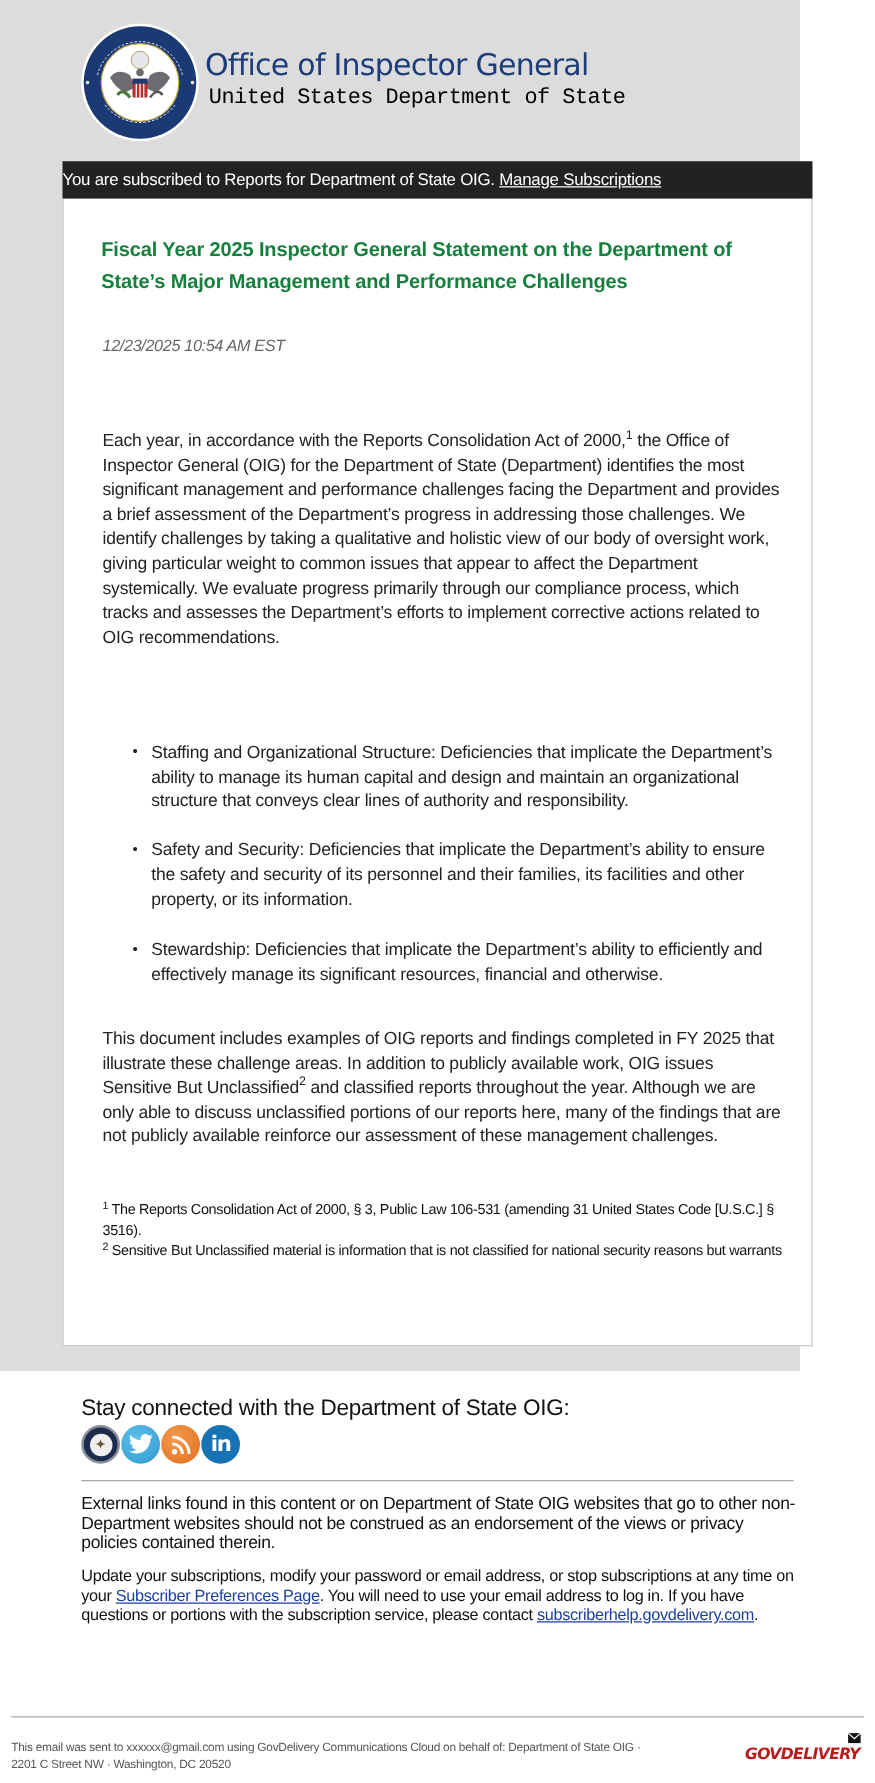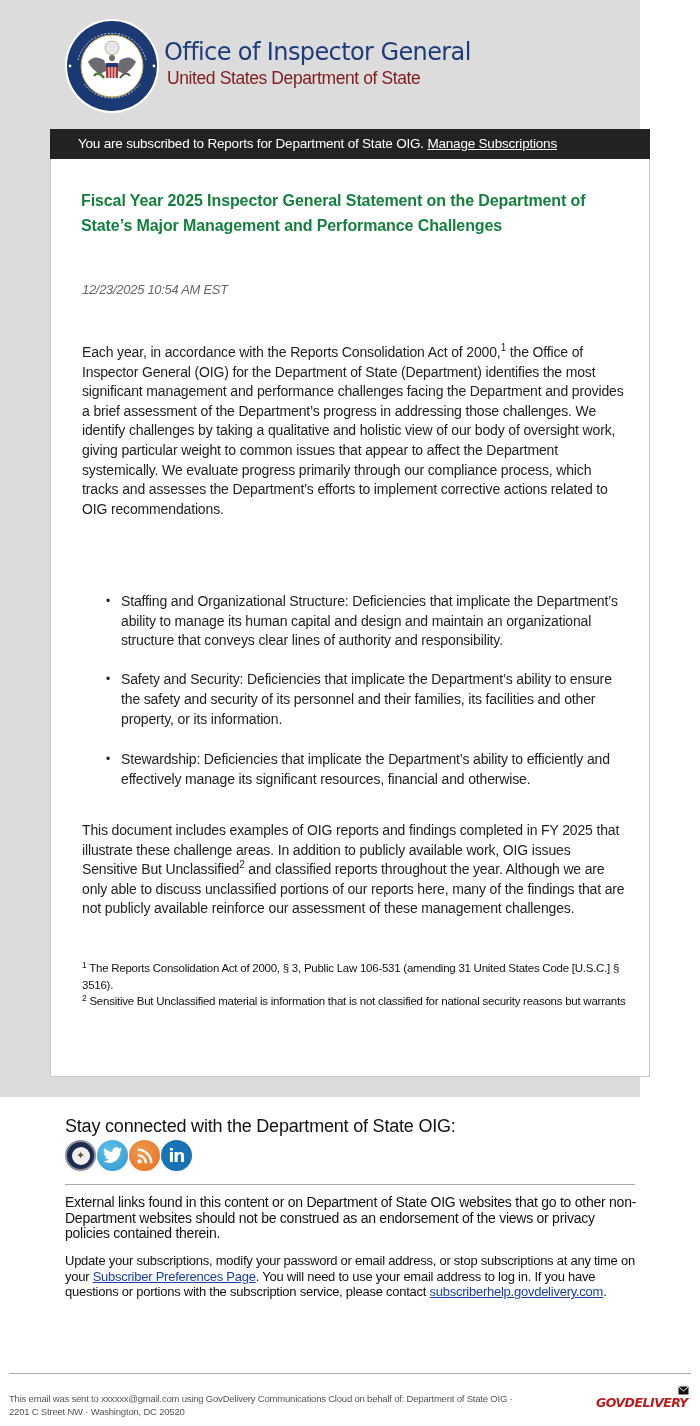--- a/index.html
+++ b/index.html
@@ -4,29 +4,29 @@
   <style>
     * { box-sizing: border-box; margin: 0; padding: 0; }
     html, body { width: 700px; background: #ffffff; }
     body { font-family: "Liberation Sans", sans-serif; color: #1a1a1a; }
 
     .top-area { background: #dcdcdc; width: 640px; height: 1097px; position: relative; }
 
     .header { position: absolute; left: 64px; top: 18px; width: 420px; height: 96px; }
     .seal { position: absolute; left: 0; top: 0; width: 96px; height: 96px; }
     .brand-title { position: absolute; left: 100px; top: 20px; font-family: "DejaVu Sans", sans-serif; font-size: 24px; color: #1d3c7a; letter-spacing: -0.6px; white-space: nowrap; }
-    .brand-sub { position: absolute; left: 103px; top: 50px; font-family: Liberation Sans, sans-serif; font-size: 17.5px; color: #7f1d1d; letter-spacing: -0.4px; white-space: nowrap; }
+    .brand-sub { position: absolute; left: 103px; top: 50px; font-family: Liberation Mono, monospace; font-size: 17.5px; color: #000000; letter-spacing: -0.4px; white-space: nowrap; }
 
-    .sub-bar { position: absolute; left: 50px; top: 129px; width: 600px; height: 30px; background: #222222; color: #ffffff; font-size: 13.5px; line-height: 30px; padding-left: 28px; letter-spacing: -0.2px; }
+    .sub-bar { position: absolute; left: 50px; top: 129px; width: 600px; height: 30px; background: #222222; color: #ffffff; font-size: 13.5px; line-height: 30px; padding-left: 0; letter-spacing: -0.2px; }
     .sub-bar a { color: #ffffff; text-decoration: underline; }
 
     .card { position: absolute; left: 50px; top: 159px; width: 600px; height: 918px; background: #ffffff; border: 1px solid #c8c8c8; border-top: none; }
 
     .title { position: absolute; left: 30px; top: 29px; width: 548px; font-size: 16px; font-weight: bold; color: #15803d; line-height: 25px; letter-spacing: -0.1px; }
-    .timestamp { position: absolute; left: 31px; top: 110px; font-size: 13px; font-style: italic; color: #666666; letter-spacing: -0.3px; margin-top: 13px; }
+    .timestamp { position: absolute; left: 31px; top: 110px; font-size: 13px; font-style: italic; color: #666666; letter-spacing: -0.3px; }
 
     .body-text { position: absolute; left: 31px; width: 545px; font-size: 14px; line-height: 19.6px; color: #222222; letter-spacing: -0.15px; }
     .body-text sup { font-size: 10px; vertical-align: 6px; line-height: 0; }
     .p1 { top: 184px; }
     .p2 { top: 380px; }
     .bullets { position: absolute; left: 70px; top: 433px; width: 500px; list-style: none; }
     .bullets li { position: relative; font-size: 14px; line-height: 19.6px; color: #222222; letter-spacing: -0.15px; margin-bottom: 19.6px; }
     .bullets li::before { content: "•"; position: absolute; left: -15px; top: 0; font-size: 12px; }
     .bullets li.b2 { margin-bottom: 21px; }
     .p3 { top: 662px; }

